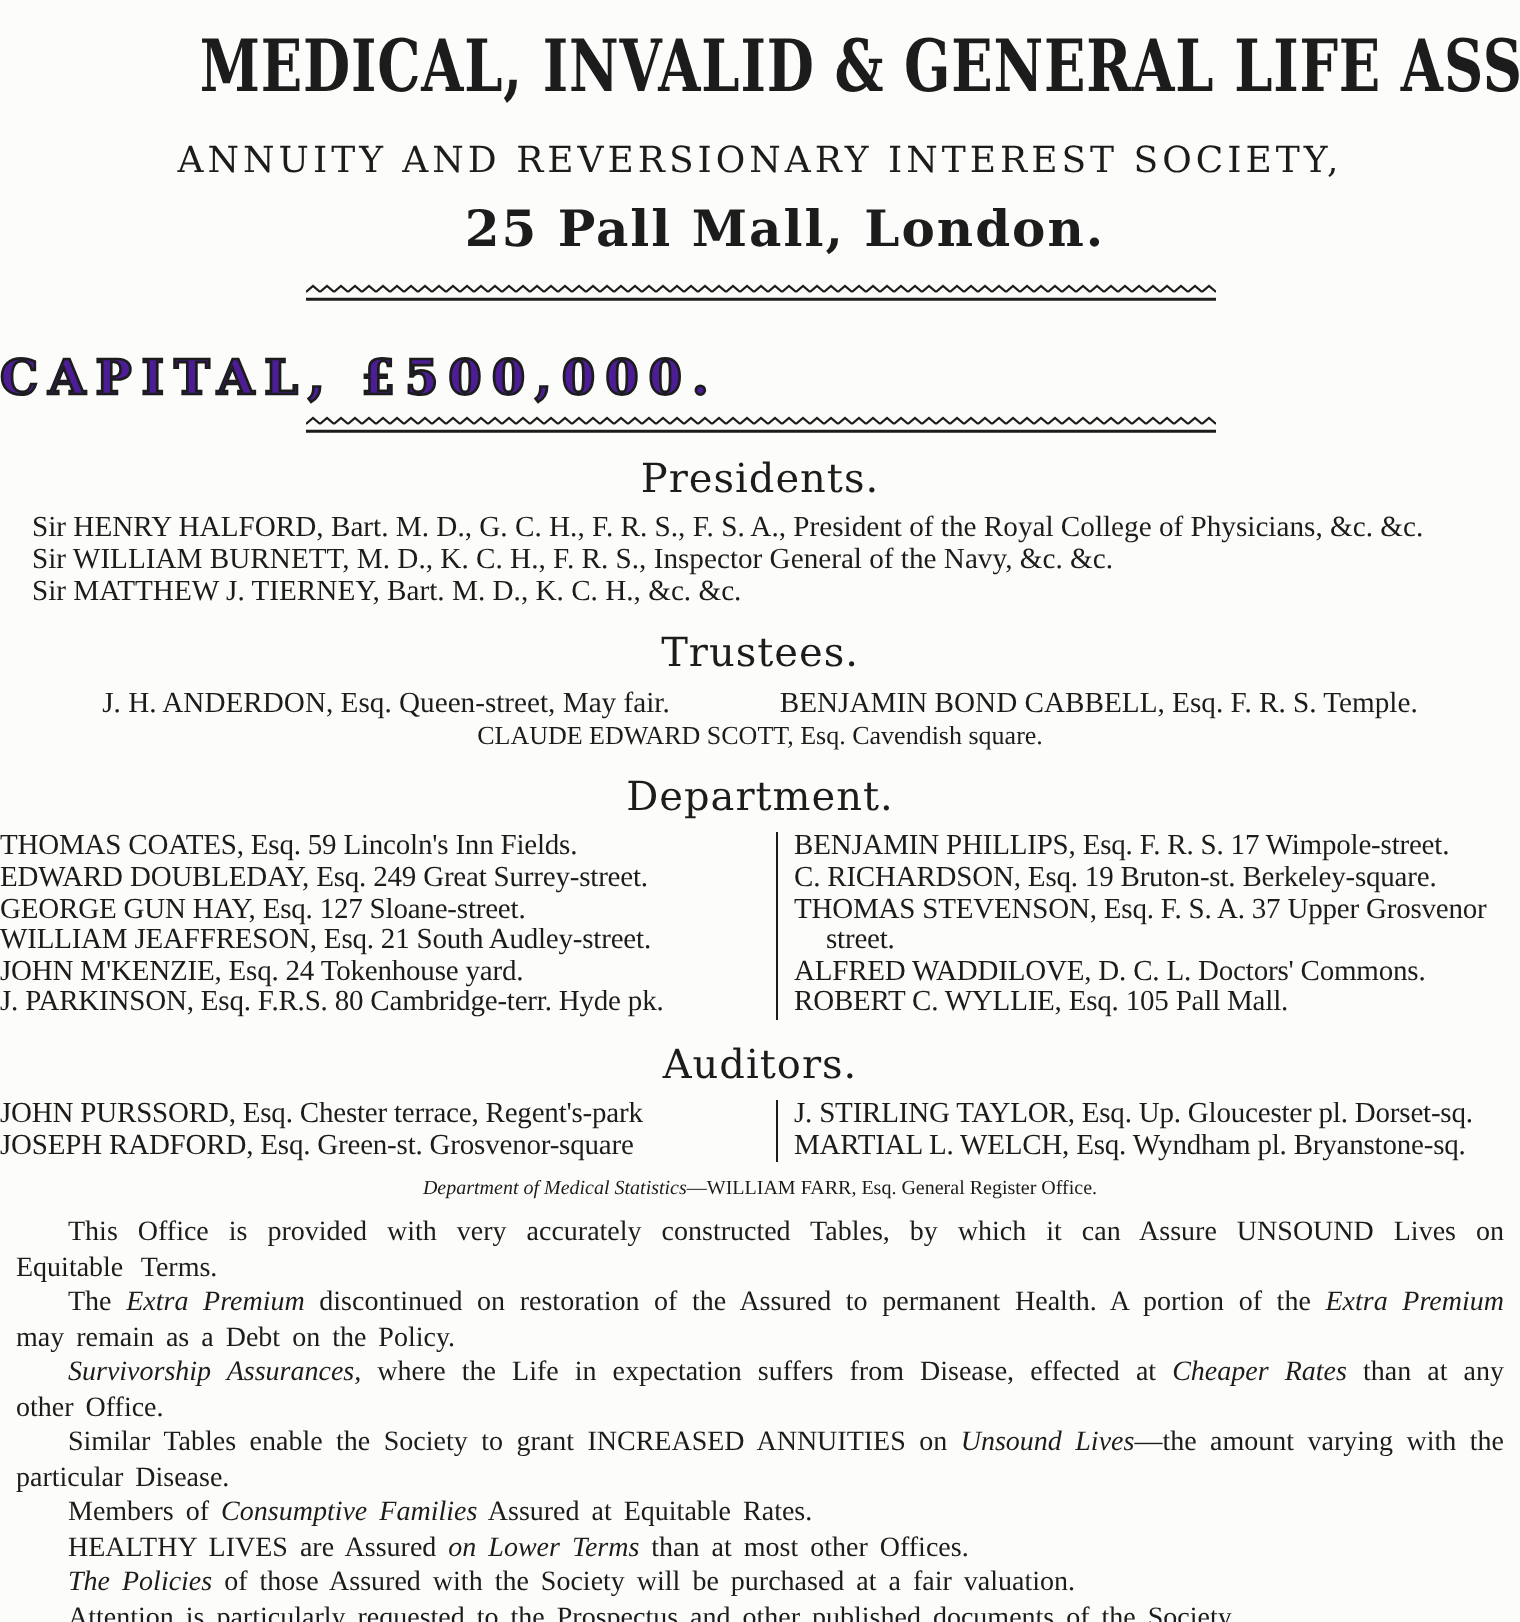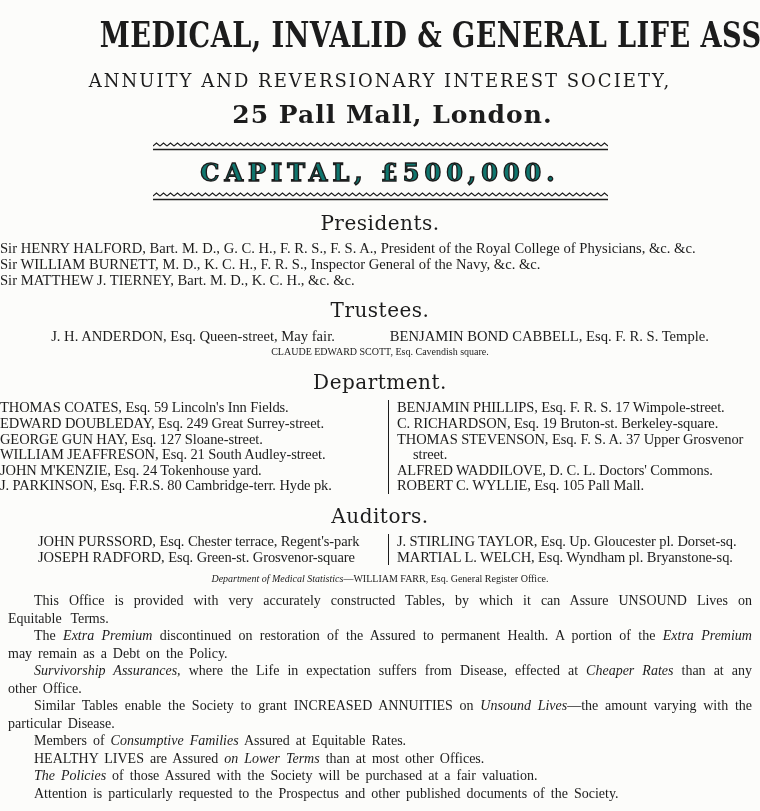--- a/index.html
+++ b/index.html
@@ -18,38 +18,38 @@
     margin-top:16px; text-align:center; font-family:"DejaVu Serif", serif;
     font-size:18px; letter-spacing:2px; white-space:nowrap;
   }
   .address {
     margin-top:9px; text-align:center; font-family:"DejaVu Serif", serif;
     font-size:25px; font-weight:bold; letter-spacing:1px;padding-left:25px;
   }
   .rule { display:block; width:455px; margin:13px auto 0; }
   .rule.second { margin-top:5px; }
   .capital {
-    margin-top:7px; text-align:center; font-family:"DejaVu Serif", serif;
+    margin-top:23px; text-align:left; font-family:"DejaVu Serif", serif;
     font-size:24px; font-weight:bold; letter-spacing:5px;
-    color:#0f766e; -webkit-text-stroke:1.35px #1c1c1c;
+    color:#4c1d95; -webkit-text-stroke:1.35px #1c1c1c;
   }
   @supports not (-webkit-text-stroke: 1px black) { .capital { color:#1c1c1c; } }
   .gothic {
     text-align:center; font-family:"DejaVu Serif", serif;
     font-size:20px; font-weight:normal; margin-top:10px; letter-spacing:0.5px;
   }
-  .plist { margin-top:6px; font-size:14.6px; line-height:15.8px; }
+  .plist { margin-top:6px; padding-left:16px; font-size:14.6px; line-height:15.8px; }
   .plist .line, .twocol .line { white-space:normal; }
   .trow1 { display:flex; justify-content:center; gap:55px; font-size:14.6px; line-height:16px; margin-top:6px; }
-  .trow2 { text-align:center; font-size:10px; line-height:16px; }
+  .trow2 { text-align:center; font-size:13px; line-height:16px; }
   .twocol { display:flex; margin-top:6px; font-size:14.5px; line-height:15.6px; letter-spacing:-0.1px; }
   .tc-left { width:388px; box-sizing:border-box; padding-right:5px; }
   .tc-right { flex:1; border-left:1.6px solid #1c1c1c; padding-left:8px; padding-right:2px; }
   .twocol .line { padding-left:16px; text-indent:-16px; }
-  .auditors .tc-left { padding-left:38px; }
+  .auditors .tc-left { }
   .auditors .tc-right { border-left-width:1.4px; }
   .dept { text-align:center; font-size:10px; margin-top:8px; }
   .bodytext { margin:8px 8px 0 8px; }
   .para {
     font-size:14px; line-height:17.5px; text-align:justify;
     text-indent:26px; margin:0; word-spacing:2.5px;
   }
   .para.wide { word-spacing:5.5px; }
   .it { font-style:italic; }
 </style>

